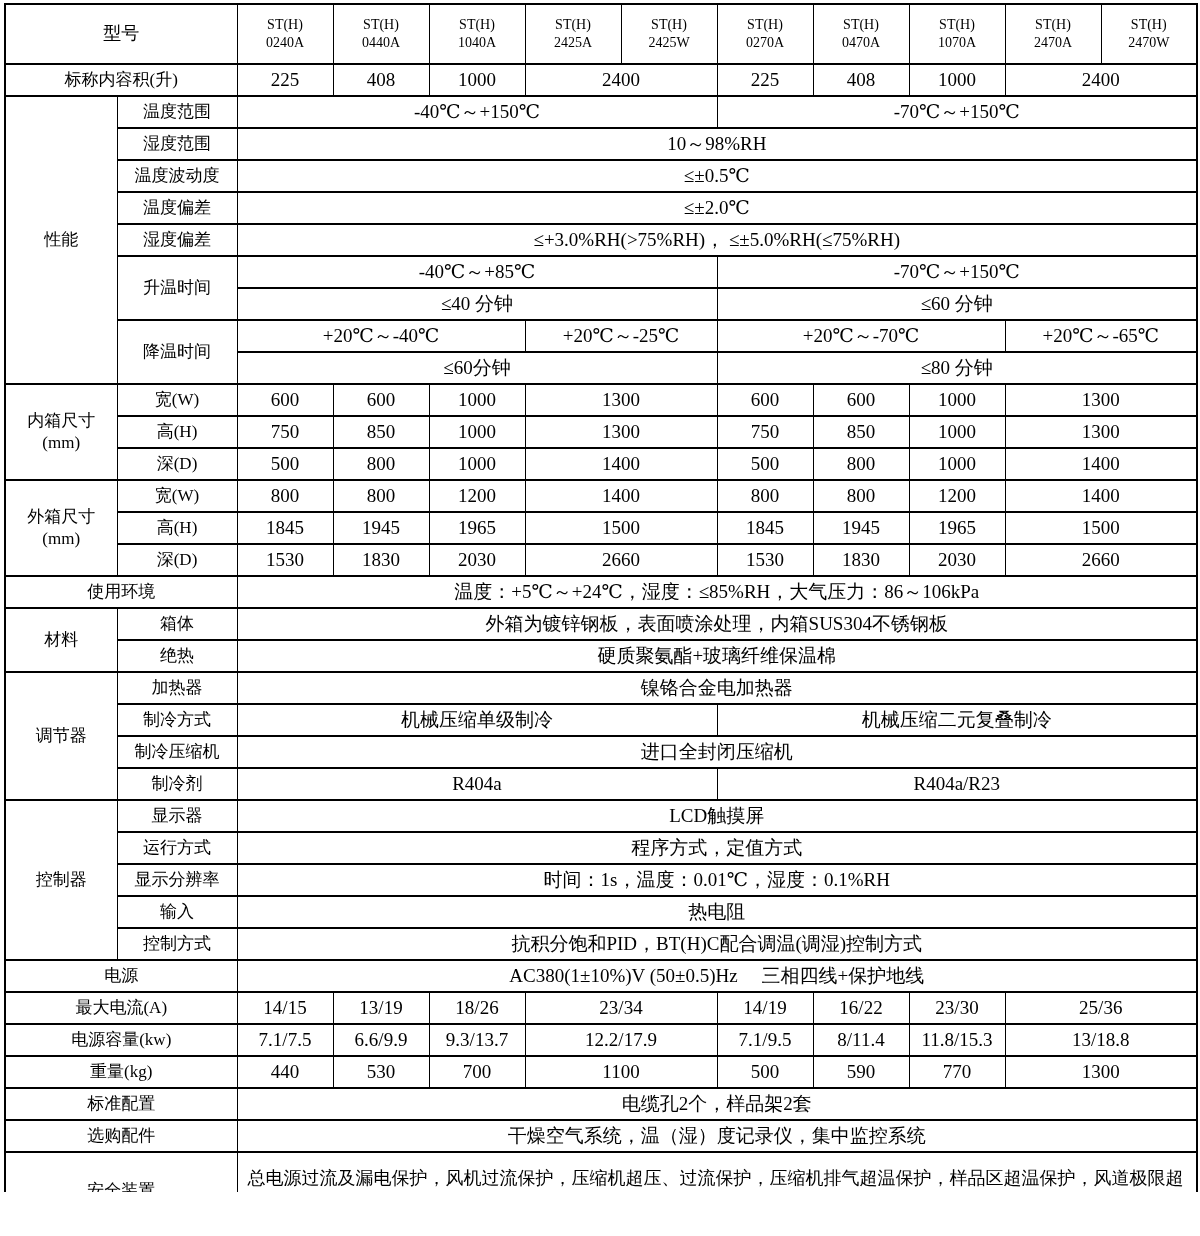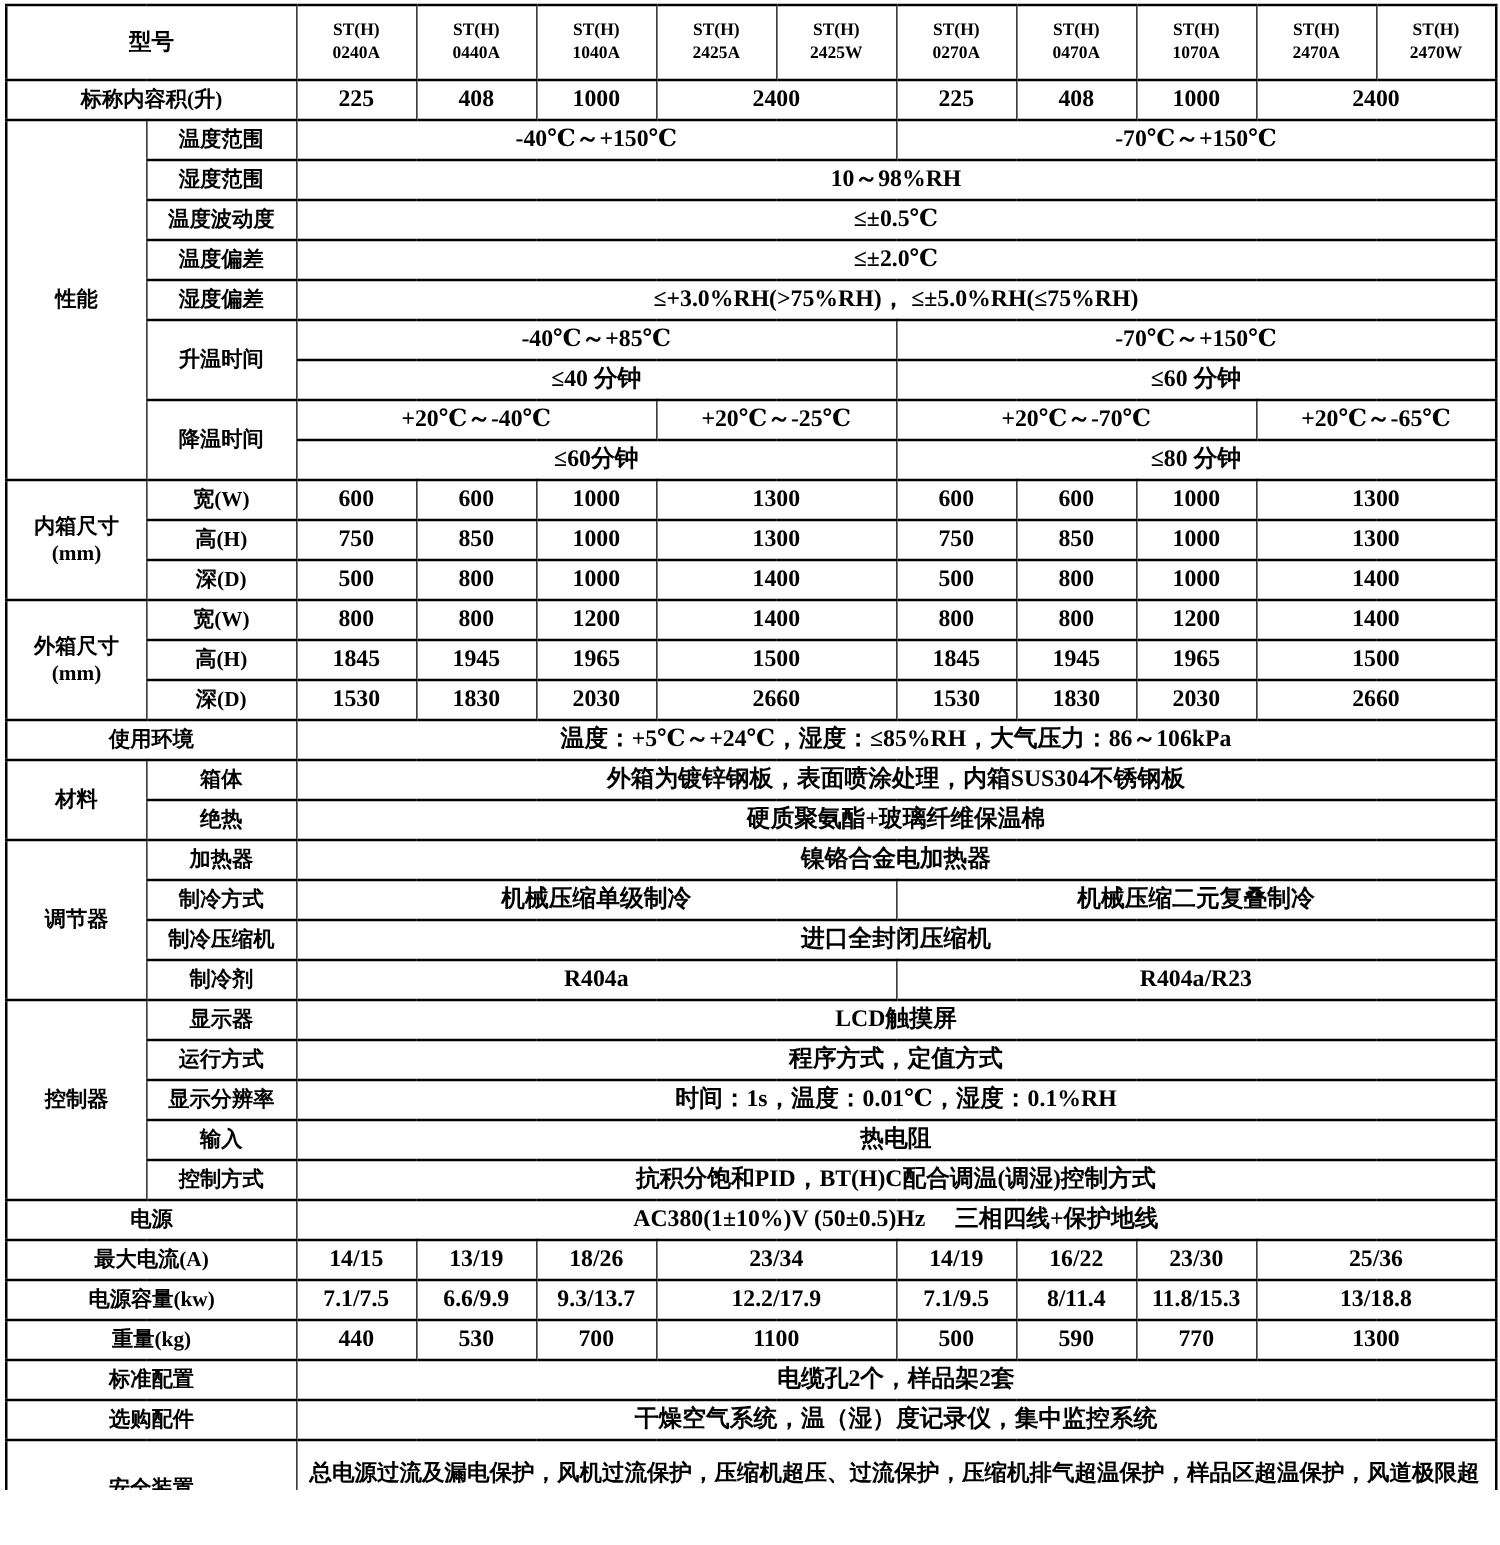--- a/index.html
+++ b/index.html
@@ -1,20 +1,19 @@
 <!DOCTYPE html>
 <html><head>
 <meta charset="utf-8">
 <style>
   html, body { margin:0; padding:0; background:#ffffff; }
   .page {
     width:1200px; height:1192px; box-sizing:border-box;
     padding:3px 4px; background:#ffffff;
     font-family:"Liberation Serif","DejaVu Serif",serif;
-    font-weight:bold;
   }
   table.spec {
     border-collapse:collapse;
     width:1192px; height:1228px;
     table-layout:fixed;
     border:2px solid #000;
     font-size:18px; color:#000;
   }
   col.ca { width:112px; }
   col.cb { width:120px; }

